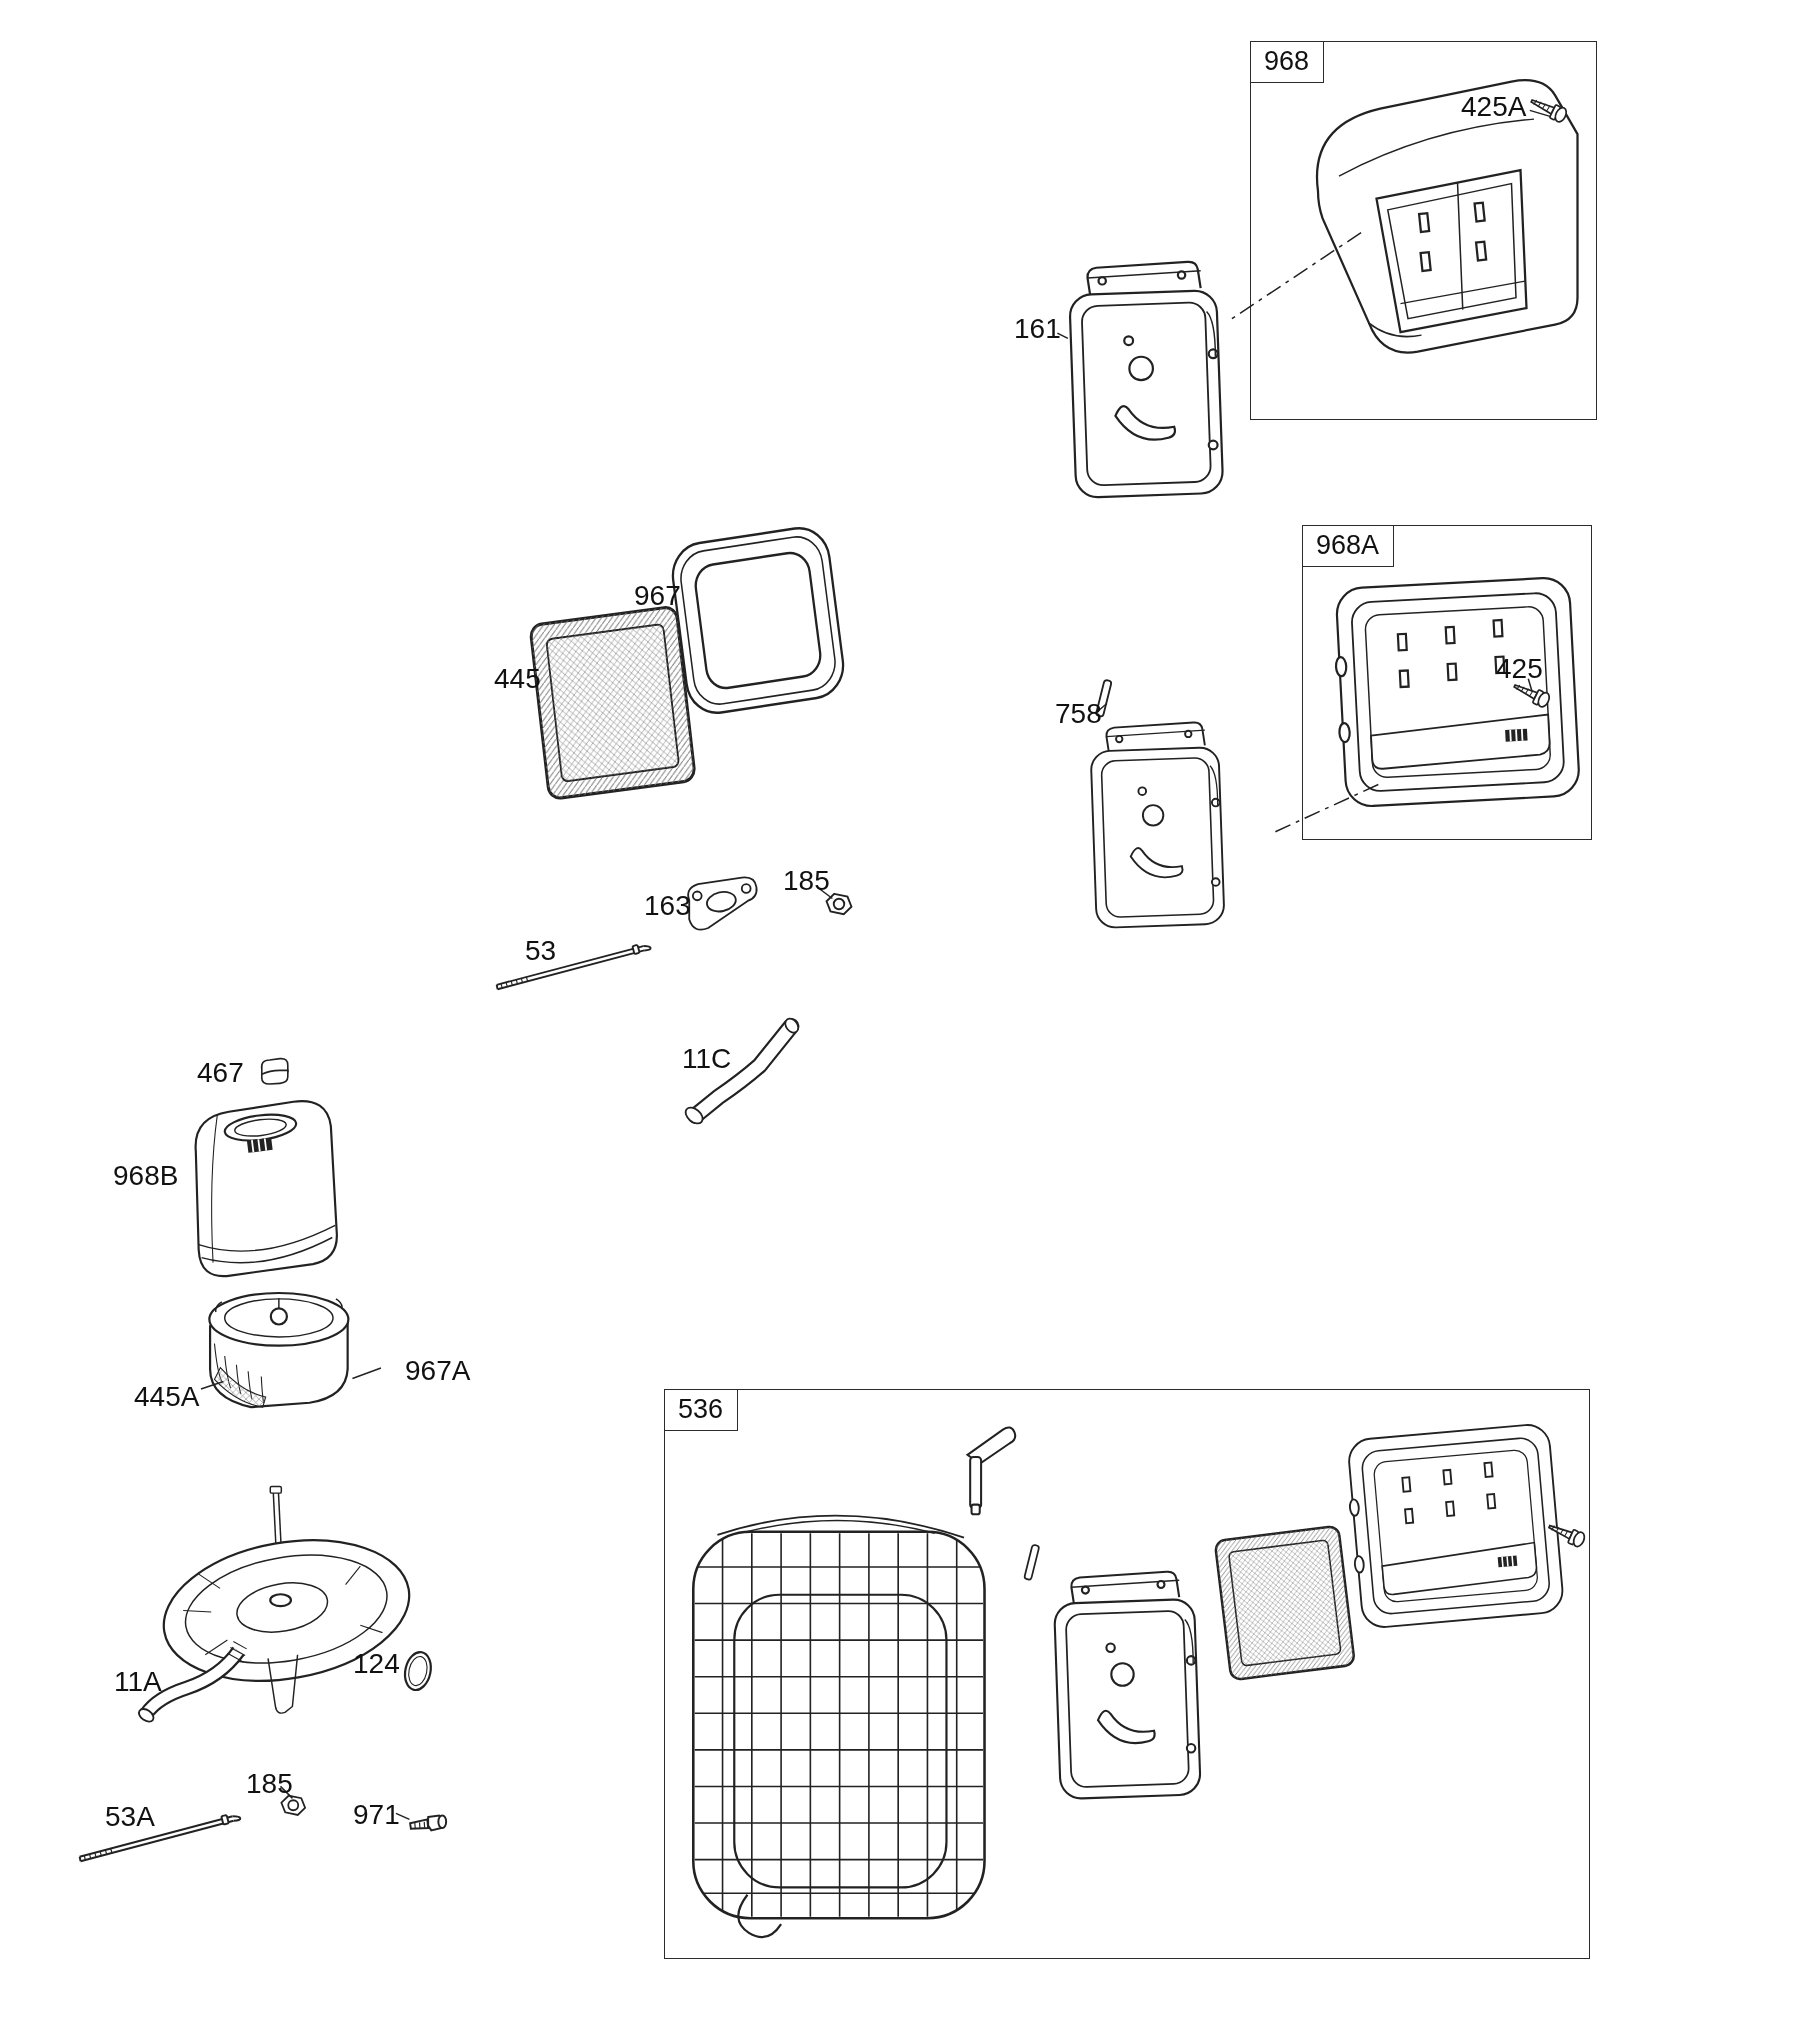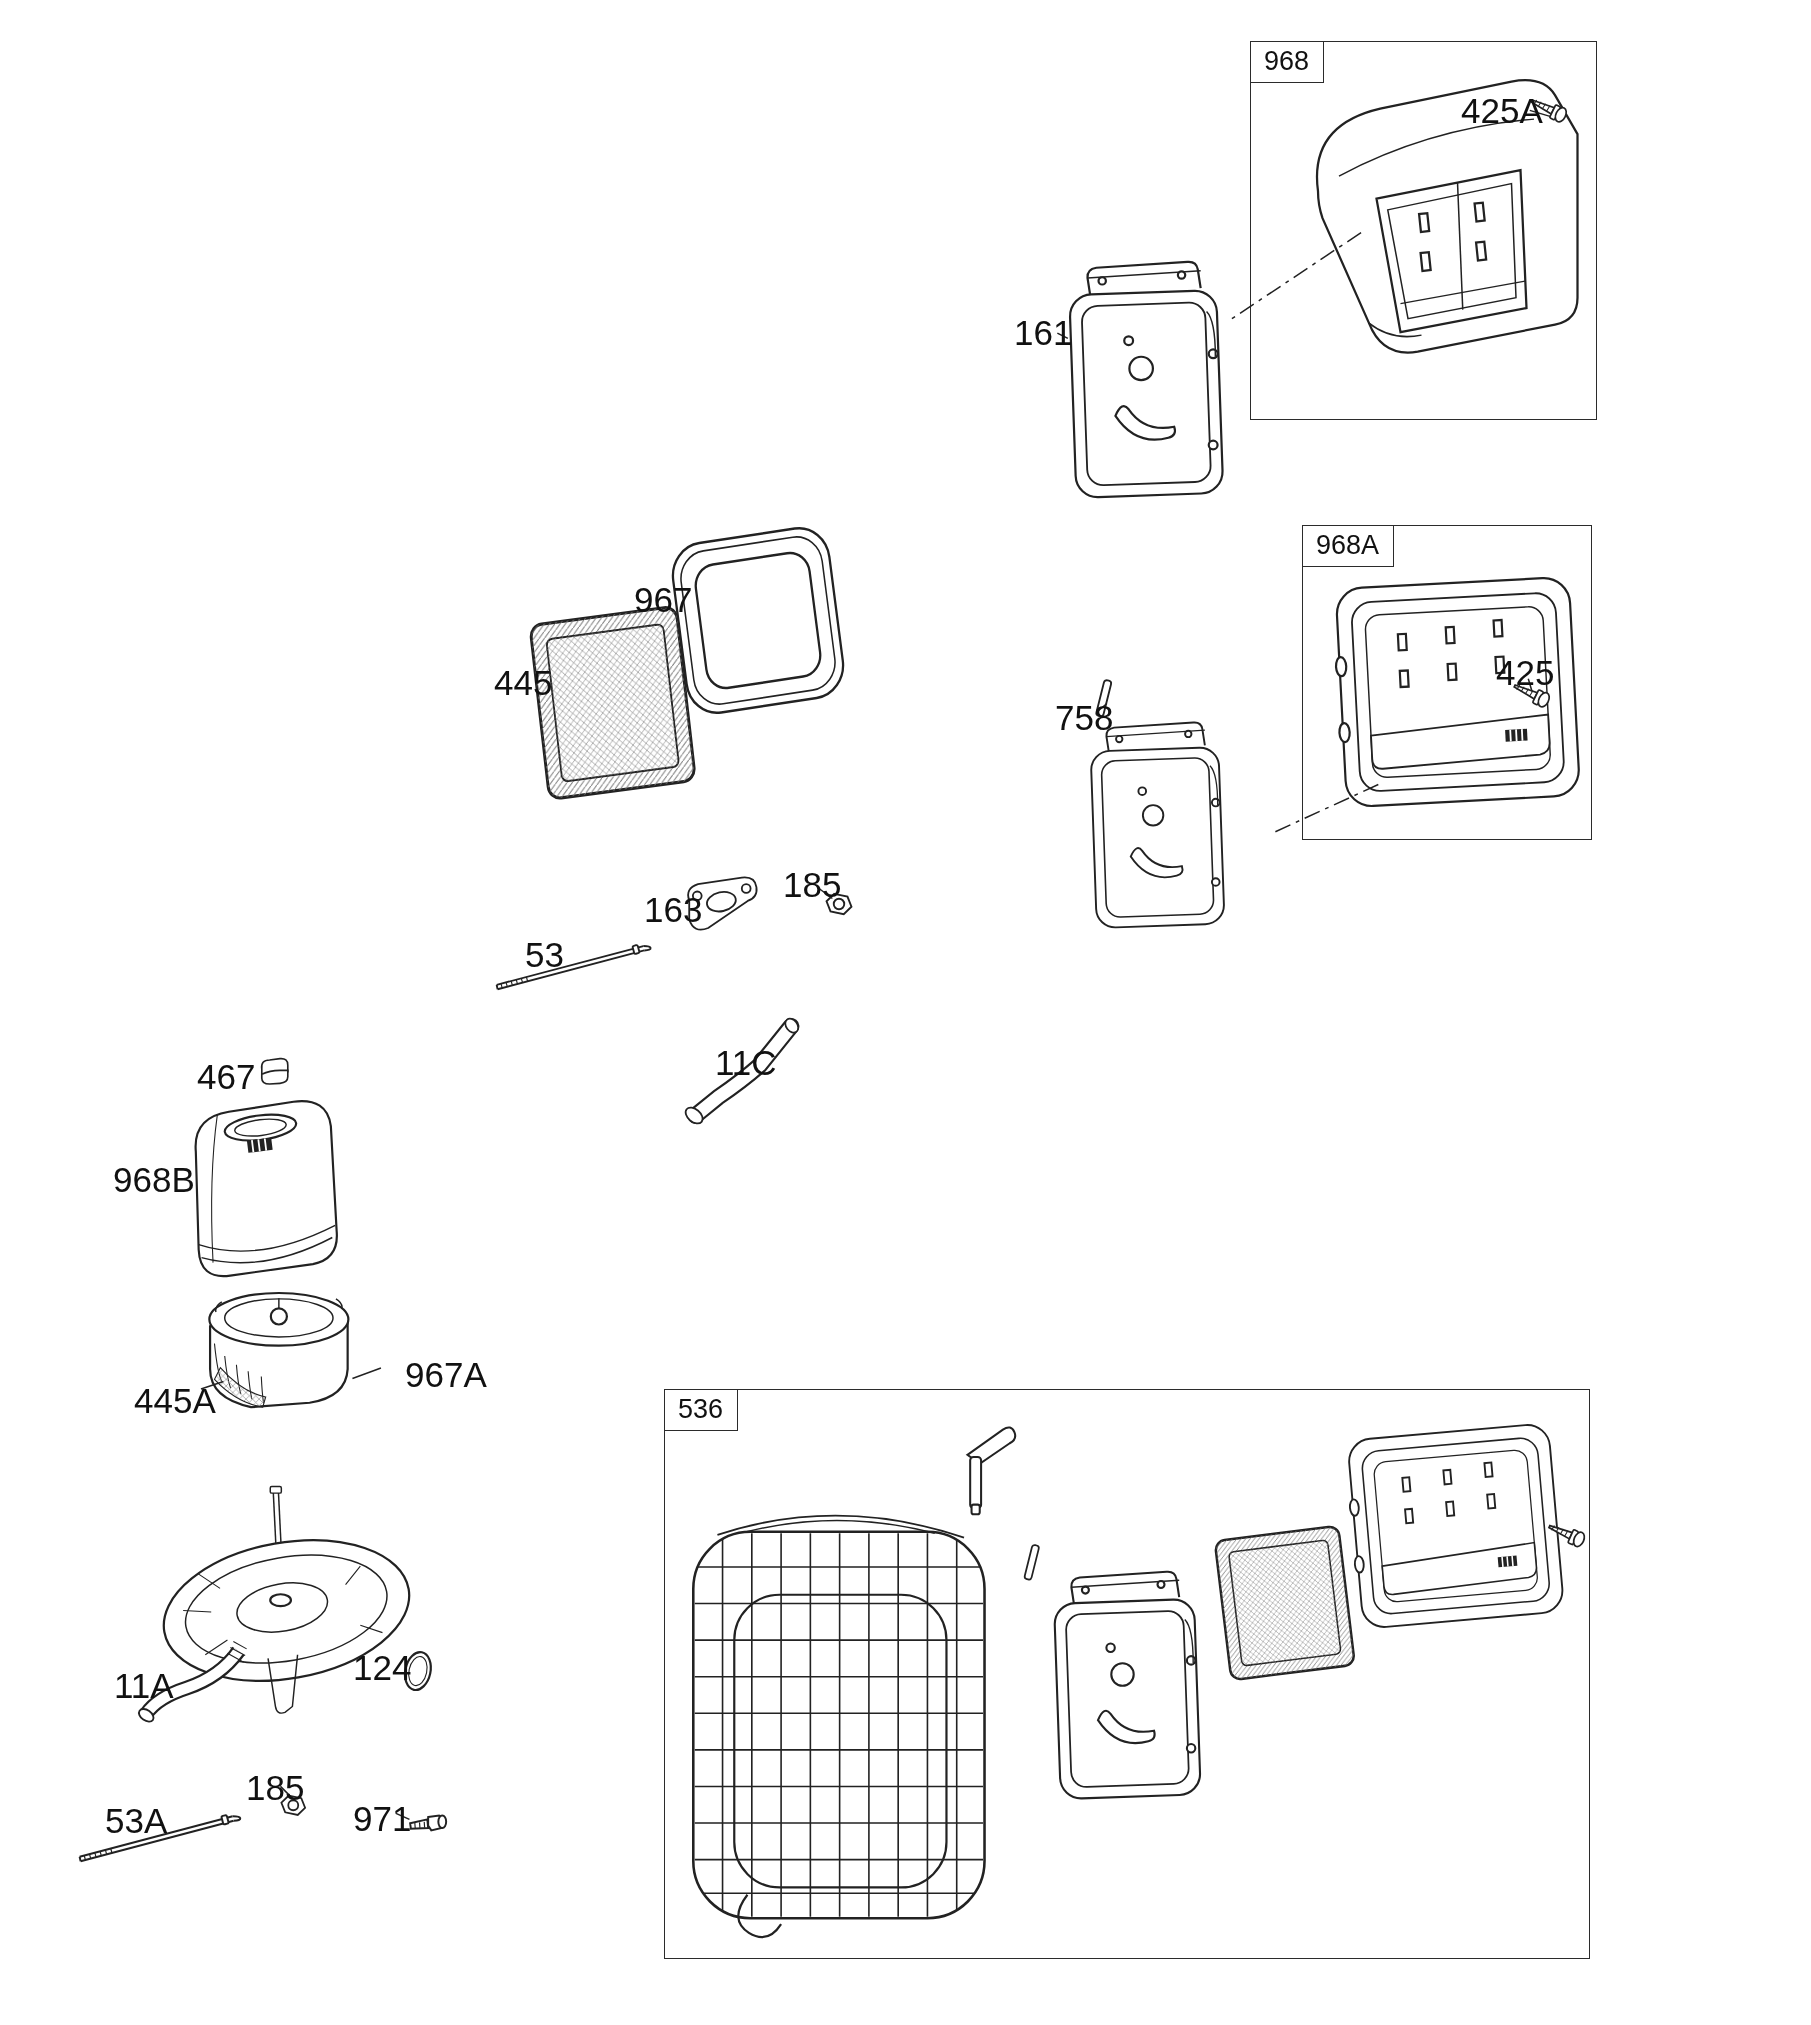--- a/index.html
+++ b/index.html
@@ -25,21 +25,21 @@
     border: 1.5px solid #2b2b2b;
     background: #ffffff;
     padding: 4.5px 13.5px;
     font-size: 27px;
     line-height: 1.15;
     color: #111111;
     white-space: nowrap;
   }
   .callout {
     position: absolute;
-    font-size: 35px;
+    font-size: 28px;
     line-height: 1.1;
     color: #111111;
     white-space: nowrap;
   }
   svg.part { position: absolute; overflow: visible; }
   #leaders { position: absolute; left: 0; top: 0; pointer-events: none; }
 </style>
 </head>
 <body>
 
@@ -379,21 +379,21 @@
 
   <div class="callout" style="left:1461px; top:92px;">425A</div>
   <div class="callout" style="left:1014px; top:314px;">161</div>
   <div class="callout" style="left:1496px; top:654px;">425</div>
   <div class="callout" style="left:1055px; top:699px;">758</div>
   <div class="callout" style="left:634px;  top:581px;">967</div>
   <div class="callout" style="left:494px;  top:664px;">445</div>
   <div class="callout" style="left:644px;  top:891px;text-align:right;">163</div>
   <div class="callout" style="left:783px; top:866px;">185</div>
   <div class="callout" style="left:525px;  top:936px;">53</div>
-  <div class="callout" style="left:715px;  top:1044px;">11C</div>
+  <div class="callout" style="left:682px;  top:1044px;">11C</div>
   <div class="callout" style="left:197px;  top:1058px;">467</div>
   <div class="callout" style="left:113px;  top:1161px;">968B</div>
   <div class="callout" style="left:134px;  top:1382px;">445A</div>
   <div class="callout" style="left:405px;  top:1356px;">967A</div>
   <div class="callout" style="left:114px;  top:1667px;">11A</div>
   <div class="callout" style="left:353px;  top:1649px;">124</div>
   <div class="callout" style="left:105px;  top:1802px;">53A</div>
   <div class="callout" style="left:246px; top:1769px;">185</div>
   <div class="callout" style="left:353px;  top:1800px;">971</div>
 

